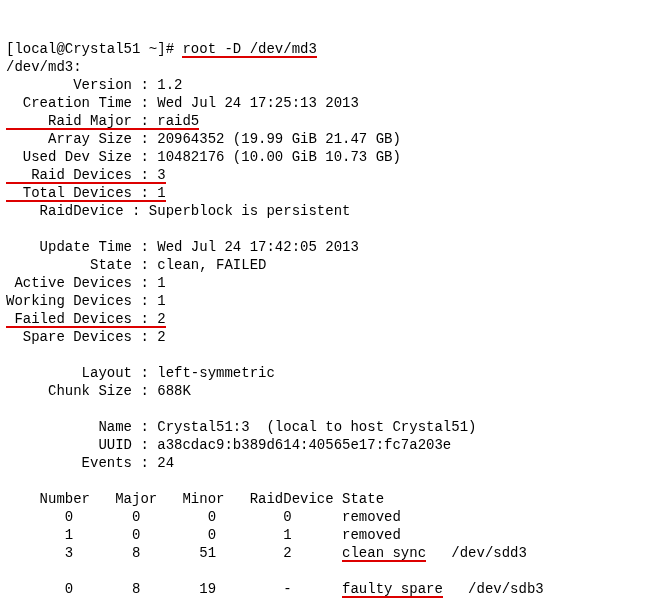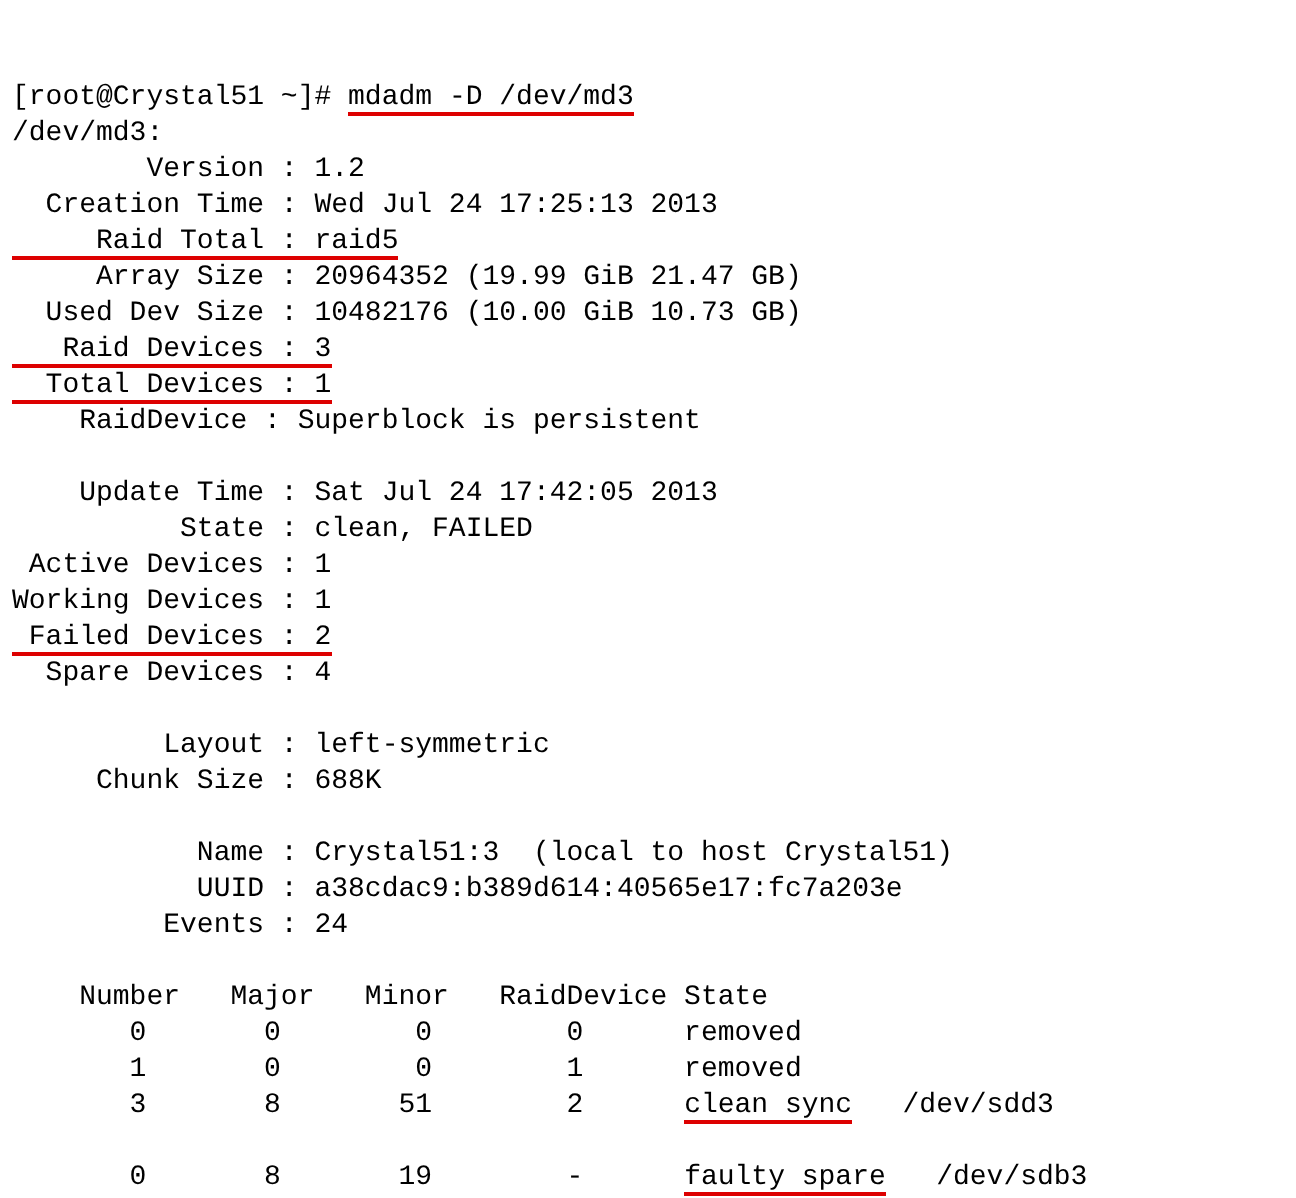--- a/index.html
+++ b/index.html
@@ -12,37 +12,37 @@
       color: #000;
       white-space: pre;
       width: 636px;
       box-sizing: border-box;
     }
     .ul { border-bottom: 2px solid #d00; display: inline-block; line-height: 14px; }
   </style>
 </head>
 <body>
 
-<span><span>[root@Crystal51 ~]# </span><span class="ul">mdadm -D /dev/md3</span>
+<span><span>[local@Crystal51 ~]# </span><span class="ul">root -D /dev/md3</span>
 <span>/dev/md3:</span>
 <span>        Version : 1.2</span>
 <span>  Creation Time : Wed Jul 24 17:25:13 2013</span>
-<span class="ul">     Raid Total : raid5</span>
+<span class="ul">     Raid Major : raid5</span>
 <span>     Array Size : 20964352 (19.99 GiB 21.47 GB)</span>
 <span>  Used Dev Size : 10482176 (10.00 GiB 10.73 GB)</span>
 <span class="ul">   Raid Devices : 3</span>
 <span class="ul">  Total Devices : 1</span>
 <span>    RaidDevice : Superblock is persistent</span>
 <span></span>
-<span>    Update Time : Sat Jul 24 17:42:05 2013</span>
+<span>    Update Time : Wed Jul 24 17:42:05 2013</span>
 <span>          State : clean, FAILED</span>
 <span> Active Devices : 1</span>
 <span>Working Devices : 1</span>
 <span class="ul"> Failed Devices : 2</span>
-<span>  Spare Devices : 4</span>
+<span>  Spare Devices : 2</span>
 <span></span>
 <span>         Layout : left-symmetric</span>
 <span>     Chunk Size : 688K</span>
 <span></span>
 <span>           Name : Crystal51:3  (local to host Crystal51)</span>
 <span>           UUID : a38cdac9:b389d614:40565e17:fc7a203e</span>
 <span>         Events : 24</span>
 <span></span>
 <span>    Number   Major   Minor   RaidDevice State</span>
 <span>       0       0        0        0      removed</span>

